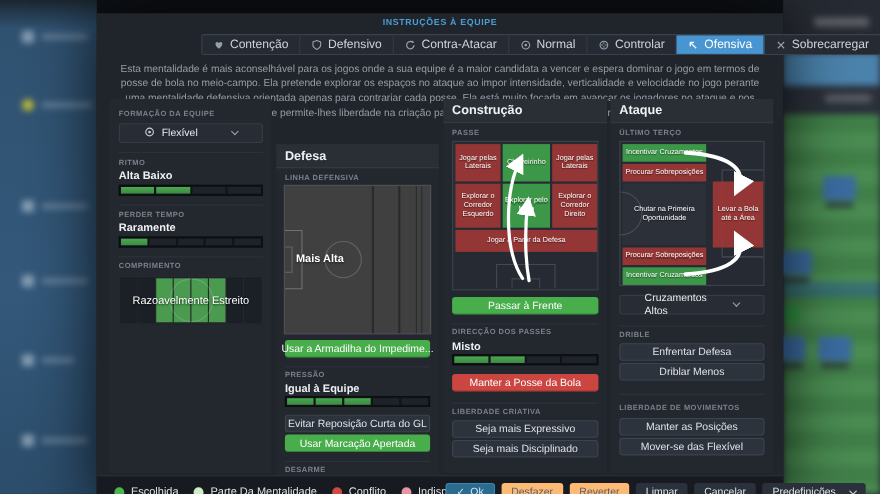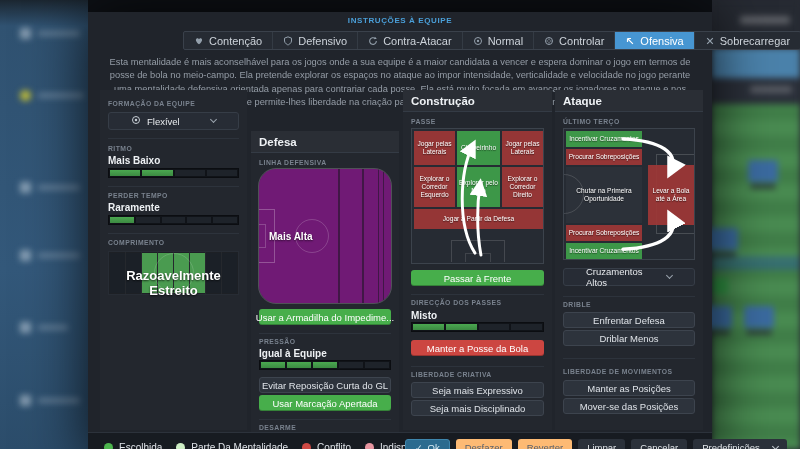--- a/index.html
+++ b/index.html
@@ -52,30 +52,30 @@
   .dropdown .grow{flex:1;}
   .chev{width:5px;height:5px;border-right:1.4px solid #9aa3ad;border-bottom:1.4px solid #9aa3ad;transform:rotate(45deg);margin-top:-3px;}
 
   .segbar{position:absolute;left:8px;right:8px;height:10px;background:#101318;border:1px solid #0b0d11;display:flex;gap:2px;padding:1px;}
   .segbar .seg{flex:1;background:#1e232a;}
   .segbar .seg.fill{background:linear-gradient(180deg,#4ba850,#3c8a42);}
 
   .width-widget{position:absolute;left:8px;right:8px;height:44px;background:#14171d;border:1px solid #272c34;display:flex;gap:1px;padding:1px;}
   .width-widget .wseg{flex:1;background:#1b2027;outline:1px solid rgba(255,255,255,.04);}
   .width-widget .wseg.fill{background:#4a9b50;}
-  .ww-label{position:absolute;left:0;right:0;top:50%;transform:translateY(-50%);text-align:center;font-size:13px;font-weight:bold;color:#fff;text-shadow:0 1px 2px rgba(0,0,0,.7);z-index:2;}
+  .ww-label{position:absolute;left:0;right:0;top:50%;transform:translateY(-50%);text-align:center;font-size:10px;font-weight:normal;color:#fff;text-shadow:0 1px 2px rgba(0,0,0,.7);z-index:2;}
   .ww-circle{position:absolute;left:50%;top:50%;width:40px;height:40px;border:1px solid rgba(255,255,255,.15);border-radius:50%;transform:translate(-50%,-50%);z-index:1;}
 
   .btn{position:absolute;left:8px;right:8px;height:16px;border-radius:3px;display:flex;align-items:center;justify-content:center;font-size:9.5px;color:#fff;cursor:default;white-space:nowrap;}
   .btn-green{background:#47ae4b;box-shadow:inset 0 -1px 0 rgba(0,0,0,.25);}
   .btn-red{background:#cc4641;box-shadow:inset 0 -1px 0 rgba(0,0,0,.25);}
   .btn-dark{background:#2d333c;border:1px solid #3d444e;color:#dfe3e8;}
 
   
-  .pitchD{position:absolute;left:8px;right:8px;top:38px;height:134px;background:#701a75;outline:1px solid rgba(255,255,255,.2);overflow:hidden;border-radius:17px;}
+  .pitchD{position:absolute;left:8px;right:8px;top:38px;height:134px;background:#404040;outline:1px solid rgba(255,255,255,.2);overflow:hidden;}
   .pd-box{position:absolute;left:0;top:30%;height:40%;width:16px;border:1px solid rgba(255,255,255,.25);border-left:none;}
   .pd-box2{position:absolute;left:0;top:41%;height:18%;width:7px;border:1px solid rgba(255,255,255,.2);border-left:none;}
   .pd-circle{position:absolute;left:40%;top:50%;width:34px;height:34px;border:1px solid rgba(255,255,255,.18);border-radius:50%;transform:translate(-50%,-50%);}
   .pd-div{position:absolute;top:0;bottom:0;width:2px;background:rgba(16,20,24,.5);}
   .pd-label{position:absolute;left:10px;top:50%;transform:translateY(-50%);font-size:10px;font-weight:bold;color:#fff;text-shadow:0 1px 2px rgba(0,0,0,.6);z-index:2;}
 
   
   .pitchP{position:absolute;left:8px;right:8px;top:38px;height:136px;background:#262b33;border:1px solid #3c434c;overflow:hidden;}
   .zone{position:absolute;display:flex;align-items:center;justify-content:center;text-align:center;font-size:6.6px;line-height:1.2;color:#fff;text-shadow:0 1px 1px rgba(0,0,0,.55);padding:1px;}
   .z-red{background:rgba(158,55,54,.92);}
@@ -232,21 +232,21 @@
       <div class="dropdown" style="top:22px">
         <span><svg width="10" height="10" viewBox="0 0 12 12">
               <circle cx="6" cy="6" r="4.2" fill="none" stroke="#c6cdd4" stroke-width="1.2"></circle>
               <circle cx="6" cy="6" r="1.5" fill="#c6cdd4"></circle>
             </svg></span>
         <span class="grow">Flexível</span>
         <span class="chev"></span>
       </div>
       <div class="divider" style="top:48px"></div>
       <div class="slabel" style="top:55px">RITMO</div>
-      <div class="svalue" style="top:65px">Mais Baixo</div>
+      <div class="svalue" style="top:65px">Alta Baixo</div>
       <div class="segbar" style="top:78px">
           <span class="seg fill"></span>
           <span class="seg fill"></span>
           <span class="seg"></span>
           <span class="seg"></span>
         </div>
       <div class="divider" style="top:96px"></div>
       <div class="slabel" style="top:102px">PERDER TEMPO</div>
       <div class="svalue" style="top:112px">Raramente</div>
       <div class="segbar" style="top:125px">
@@ -370,21 +370,21 @@
         <span class="grow">Cruzamentos Altos</span>
         <span class="chev"></span>
       </div>
       <div class="divider" style="top:206px"></div>
       <div class="slabel" style="top:211px">DRIBLE</div>
       <div class="btn btn-dark" style="top:222px">Enfrentar Defesa</div>
       <div class="btn btn-dark" style="top:240px">Driblar Menos</div>
       <div class="divider" style="top:268px"></div>
       <div class="slabel" style="top:278px">LIBERDADE DE MOVIMENTOS</div>
       <div class="btn btn-dark" style="top:290px">Manter as Posições</div>
-      <div class="btn btn-dark" style="top:308px">Mover-se das Posições</div>
+      <div class="btn btn-dark" style="top:308px">Mover-se das Flexível</div>
     </div>
 
     <div class="footer">
       <div class="legend">
         <div class="litem">
             <span class="dot dot-escolhida"></span>
             <span>Escolhida</span>
           </div>
         <div class="litem">
             <span class="dot dot-parte"></span>

